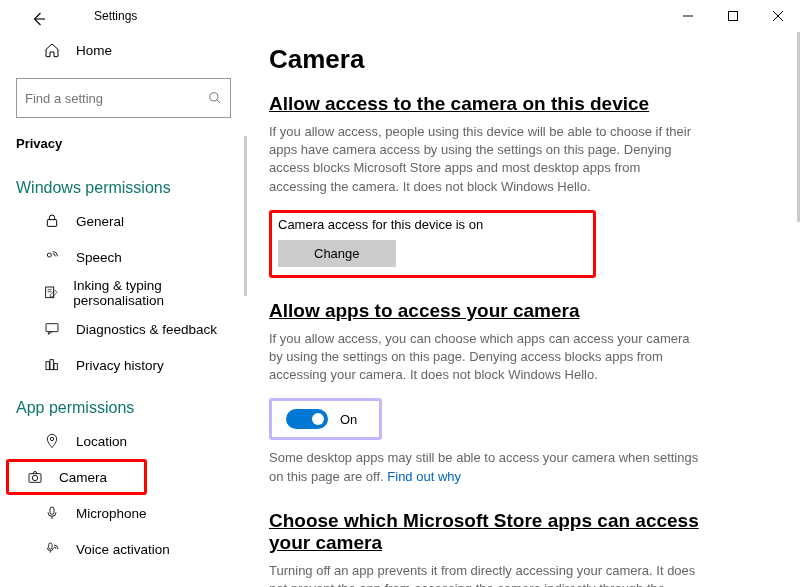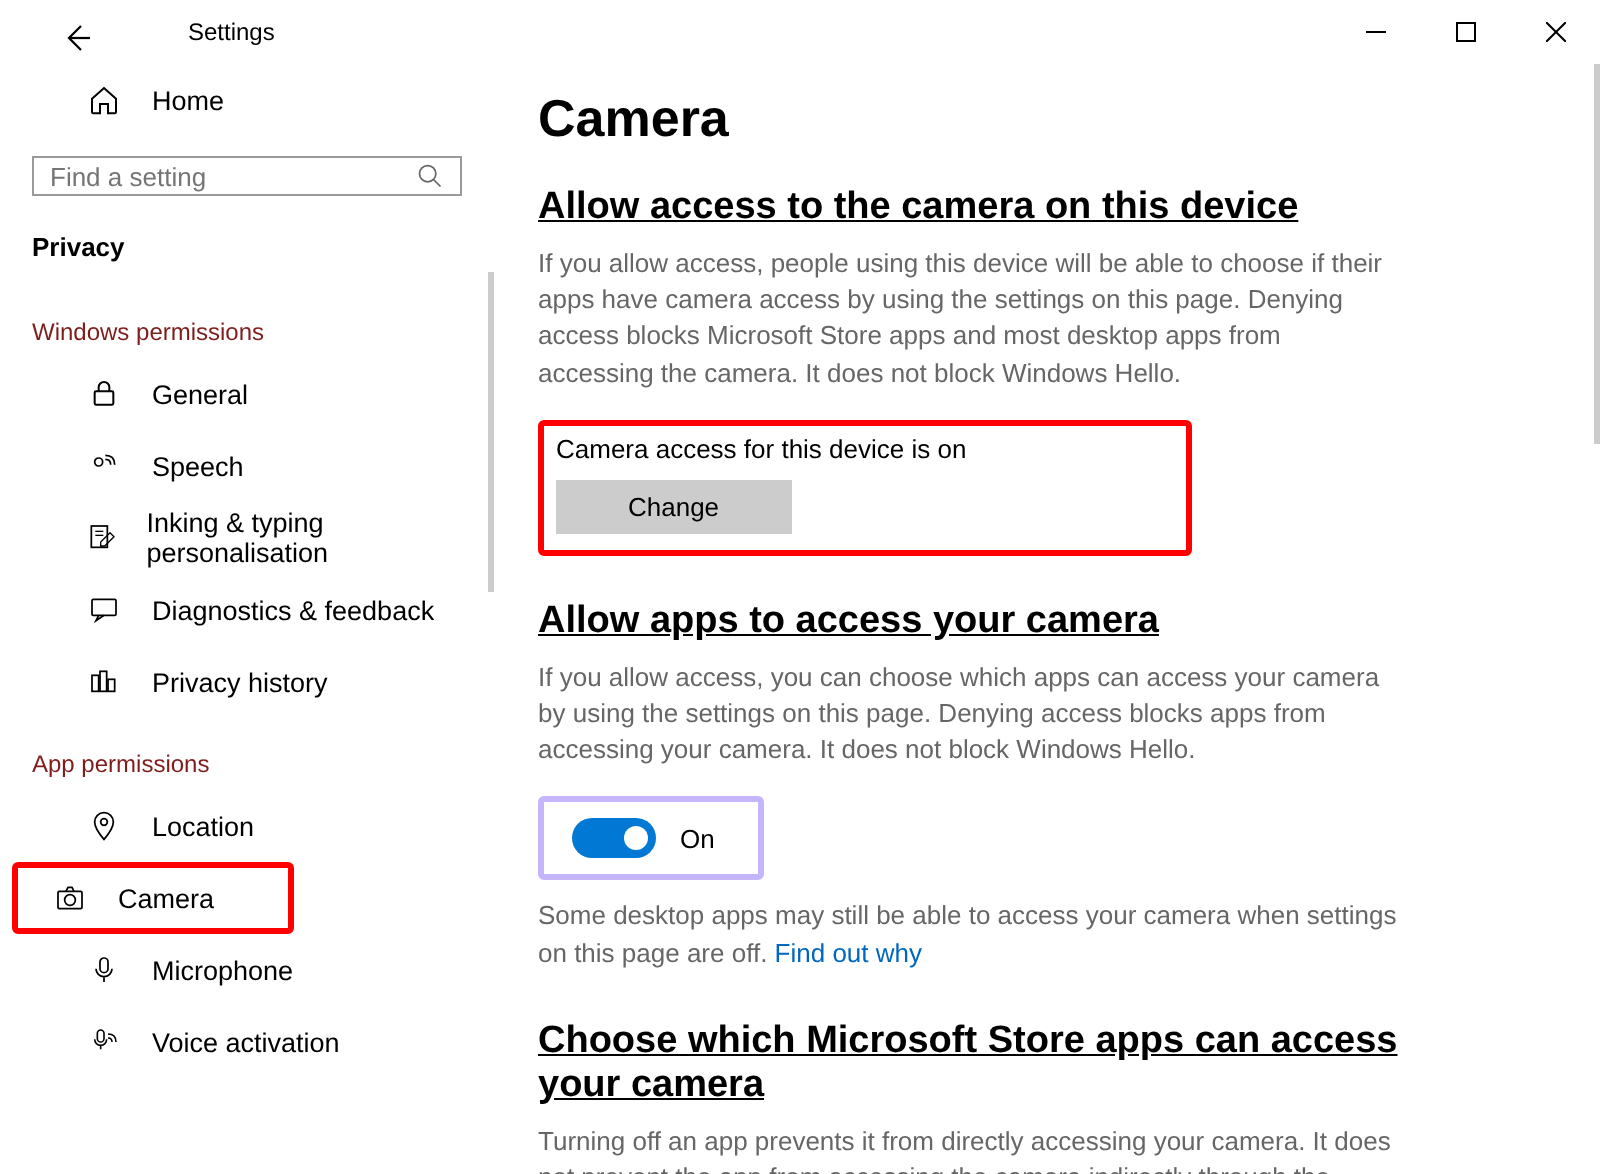--- a/index.html
+++ b/index.html
@@ -9,23 +9,23 @@
 .titlebar .title { flex: 1; font-size: 12px; padding-left: 28px; }
 .win-controls { display: flex; }
 .win-btn { width: 45px; height: 32px; display: flex; align-items: center; justify-content: center; font-size: 14px; }
 .content { display: flex; flex: 1; overflow: hidden; }
 .sidebar { width: 247px; min-width: 247px; padding: 0 0 0 0; overflow-y: auto; position: relative; }
 .sidebar-scroll { width: 3px; background: #ccc; position: absolute; right: 0; top: 104px; height: 160px; }
 .back-row { display: flex; align-items: center; padding: 6px 18px 0 18px; position: absolute; top: 0; left: 0; }
 .back-svg { width: 18px; height: 18px; }
 .nav-item { display: flex; align-items: center; height: 36px; padding: 0 16px; font-size: 13.5px; cursor: pointer; margin-left: 26px; }
 .nav-item .icon { width: 20px; margin-right: 14px; display: flex; align-items: center; justify-content: center; }
-.search-box { margin: 10px 16px 8px 16px; height: 20px; border: 1px solid #999; display: flex; align-items: center; padding: 0 8px; }
+.search-box { margin: 10px 16px 8px 16px; height: 40px; border: 1px solid #999; display: flex; align-items: center; padding: 0 8px; }
 .search-box input { border: none; outline: none; flex: 1; font-size: 13px; background: transparent; }
-.section-label { font-size: 12px; color: #7f1d1d; padding: 16px 16px 6px 16px; }
+.section-label { font-size: 16px; color: #0f766e; padding: 16px 16px 6px 16px; }
 .privacy-label { font-size: 13px; font-weight: 600; padding: 10px 16px 12px 16px; }
 .main { flex: 1; padding: 8px 30px 10px 22px; overflow-y: auto; position: relative; }
 h1 { font-size: 26px; font-weight: 600; margin: 4px 0 18px 0; }
 h2 { font-size: 19px; font-weight: 600; margin: 0 0 8px 0; text-decoration: underline; }
 .desc { font-size: 13px; color: #666; line-height: 1.4; margin-bottom: 14px; max-width: 430px; }
 .device-status { font-size: 13px; margin-bottom: 8px; }
 .change-btn { display: inline-block; background: #ccc; padding: 6px 36px; font-size: 13px; cursor: pointer; border: none; }
 .toggle-row { display: flex; align-items: center; padding: 2px 4px 2px 4px; }
 .toggle { width: 42px; height: 20px; border-radius: 10px; background: #0078d4; position: relative; margin-right: 12px; cursor: pointer; }
 .toggle-knob { width: 12px; height: 12px; border-radius: 50%; background: #fff; position: absolute; right: 4px; top: 4px; }

